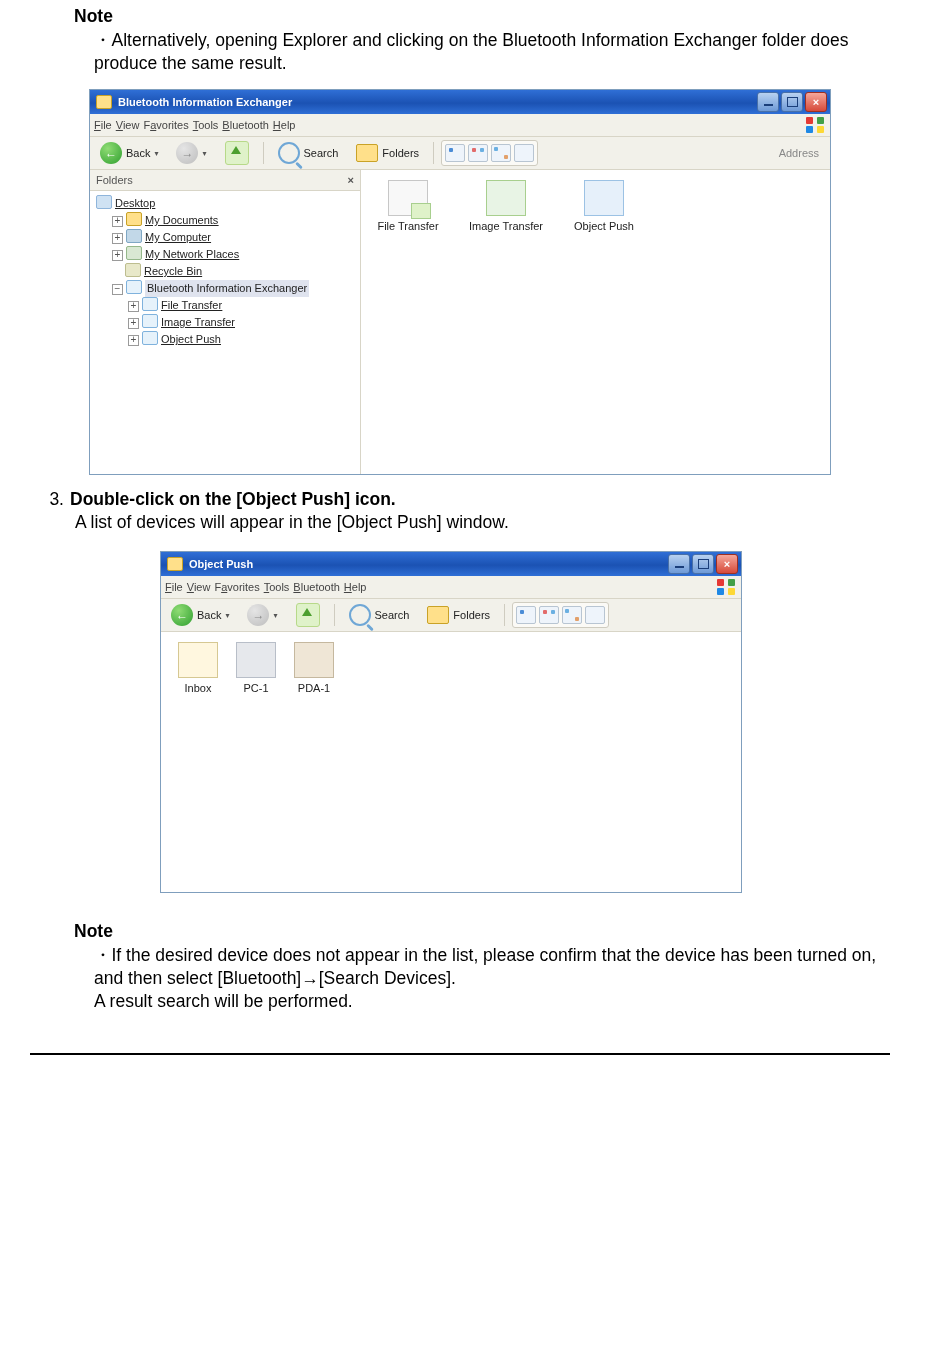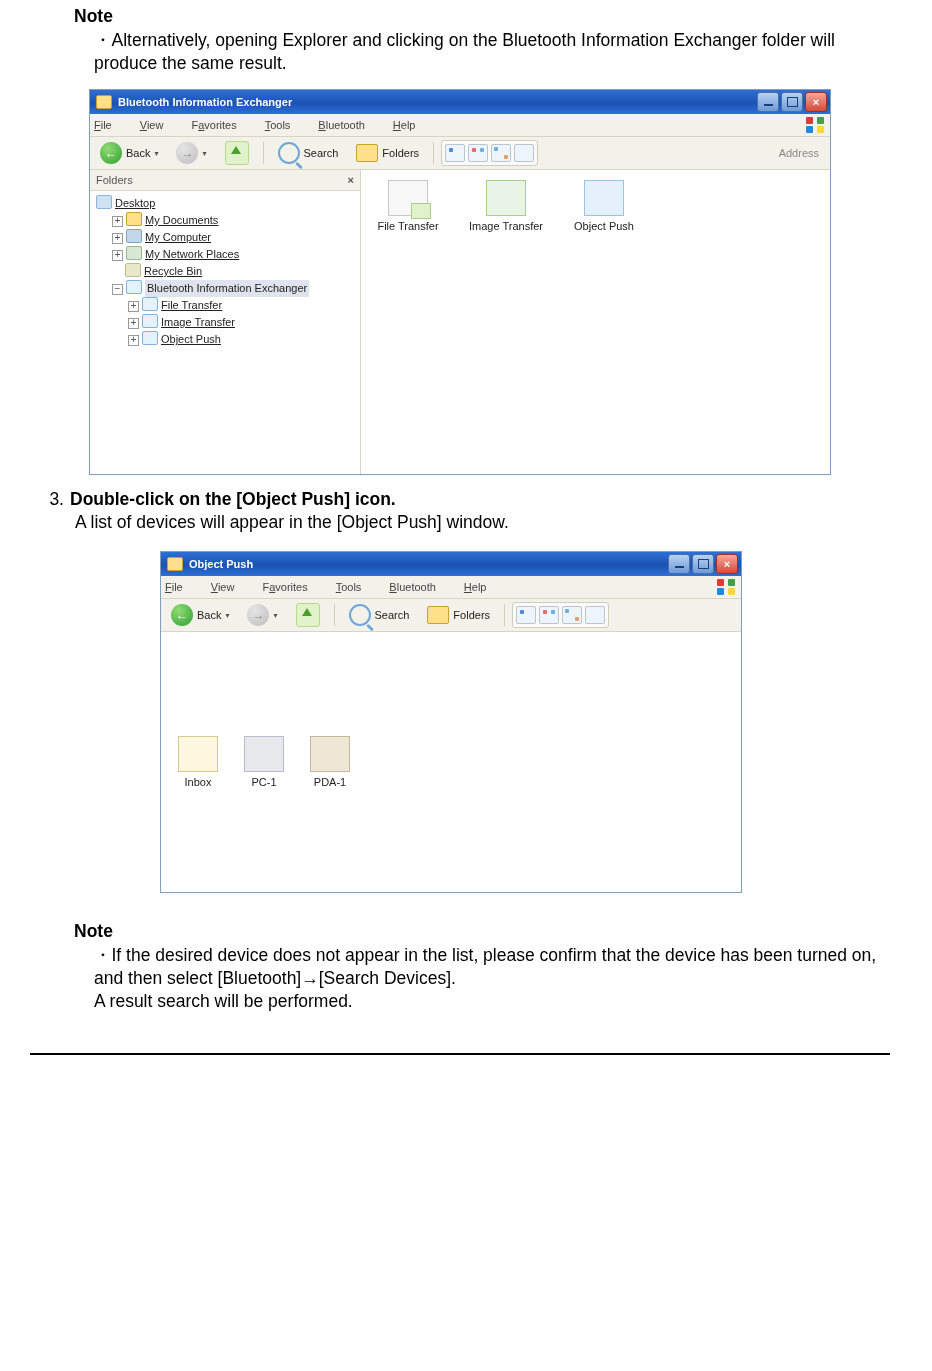--- a/index.html
+++ b/index.html
@@ -84,21 +84,21 @@
     border:1px solid #4970a7;
     border-radius:3px;
     display:flex; align-items:center; justify-content:center;
     color:#1a3e7a; font-weight:bold; font-size:11px;
   }
   .xp-tbtn.close { background: linear-gradient(to bottom,#f5a79a,#d64a3a); color:#fff; border-color:#9e2f22; }
   .xp-tbtn.maximize::after{content:"";display:block;width:9px;height:8px;border:1px solid #1a3e7a;}
   .xp-tbtn.minimize::after{content:"";display:block;width:9px;height:2px;background:#1a3e7a;margin-top:6px;}
   .xp-menubar {
     height:22px; background:#f2f1ea; border-bottom:1px solid #d8d5c7;
-    display:flex; align-items:center; padding:0 4px; gap:28px; position:relative;
+    display:flex; align-items:center; padding:0 4px; gap:4px; position:relative;
   }
   .xp-menuitem { text-decoration: none; color:#444; }
   .xp-menuitem .ul{ text-decoration: underline; }
   .xp-flag {
     position:absolute; right:6px; top:3px; width:18px; height:16px;
   }
   .xp-flag span{position:absolute;width:7px;height:7px;border-radius:1px;}
   .xp-flag .r{background:#e53935;top:0;left:0;}
   .xp-flag .g{background:#43a047;top:0;right:0;}
   .xp-flag .b{background:#1e88e5;bottom:0;left:0;}
@@ -155,29 +155,29 @@
   .xp-item .big-ico{width:38px;height:34px;margin:0 auto 4px auto;}
   .big-ico.ft{background:#f8f8f8;border:1px solid #c7c7c7;position:relative;}
   .big-ico.ft::after{content:"";position:absolute;right:-4px;bottom:-4px;width:18px;height:14px;background:#dff2c9;border:1px solid #a8cf8e;}
   .big-ico.it{background:#e8f4e5;border:1px solid #a8cf8e;}
   .big-ico.op{background:#e6f0fa;border:1px solid #9cc2e4;}
   .big-ico.inbox{background:#fff7df;border:1px solid #d6c892;}
   .big-ico.pc{background:#e6e8ec;border:1px solid #b8bec8;}
   .big-ico.pda{background:#efe6d6;border:1px solid #c5b89f;}
   
   .xp-window.win2 .xp-body{height:260px;}
-  .xp-window.win2 .xp-content{padding:10px 8px;display:flex;gap:8px;align-items:center;}
+  .xp-window.win2 .xp-content{padding:10px 8px;display:flex;gap:0;}
 </style>
 </head>
 <body>
 
 <div class="page">
 
   <div class="note-heading">Note</div>
-  <div class="note-body">・Alternatively, opening Explorer and clicking on the Bluetooth Information Exchanger folder will produce the same result.</div>
+  <div class="note-body">・Alternatively, opening Explorer and clicking on the Bluetooth Information Exchanger folder does produce the same result.</div>
 
   <div class="xp-window" style="width:740px;">
     <div class="xp-titlebar">
       <div class="xp-title-left">
         <span class="xp-folder-ico"></span>
         <span>Bluetooth Information Exchanger</span>
       </div>
       <div class="xp-title-btns">
         <div class="xp-tbtn minimize"></div>
         <div class="xp-tbtn maximize"></div>

